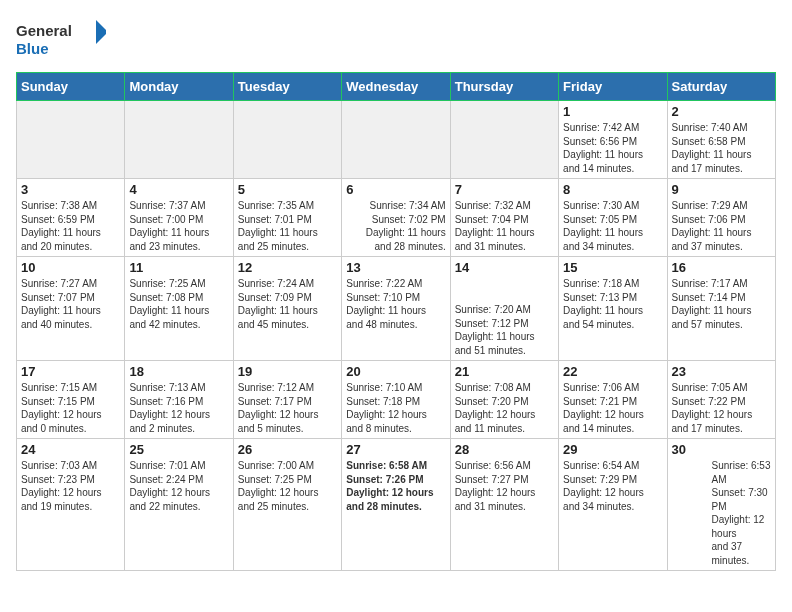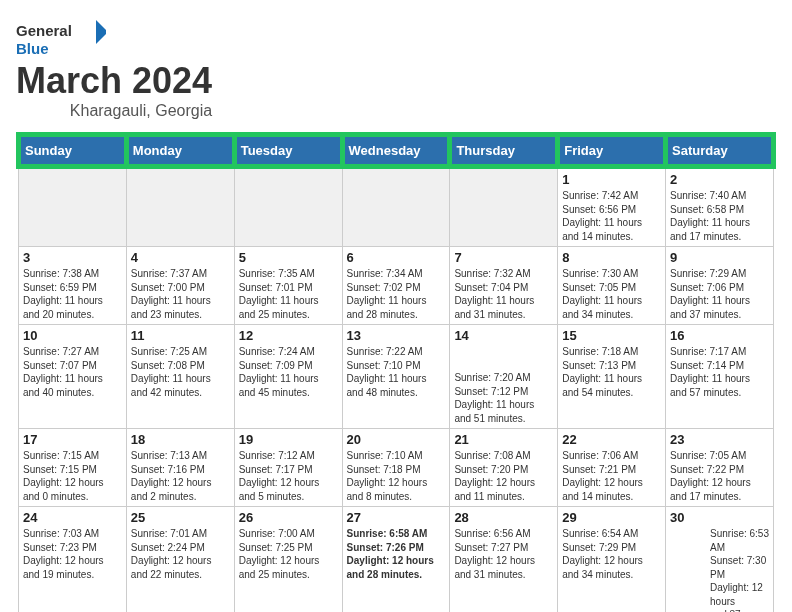--- a/index.html
+++ b/index.html
@@ -8,21 +8,20 @@
       background: #fff;
       width: 792px;
       min-height: 612px;
       padding: 16px;
     }
     .header {
       display: flex;
       justify-content: space-between;
       align-items: flex-start;
       margin-bottom: 12px;
-      flex-direction: column;
     }
     .logo {
       display: flex;
       align-items: center;
       gap: 4px;
     }
     .title-block {
       text-align: right;
     }
     .month-year {
@@ -39,21 +38,21 @@
       border-collapse: collapse;
       font-size: 11px;
     }
     thead tr th {
       background: #2c6fad;
       color: #fff;
       padding: 6px 4px;
       text-align: left;
       font-size: 13px;
       font-weight: bold;
-      border: 5px solid #22c55e;
+      border: 1px solid #22c55e;
     }
     tbody tr td {
       border: 1px solid #ccc;
       vertical-align: top;
       padding: 3px 4px;
       height: 76px;
       width: calc(100% / 7);
       background: #fff;
     }
     tbody tr td.empty {
@@ -79,24 +78,20 @@
 <body>
 
 <div class="header">
   <div class="logo">
   <svg width="90" height="44" viewBox="0 0 90 44">
     <text x="0" y="20" font-size="15" fill="#333" font-family="Arial" font-weight="bold">General</text>
     <text x="0" y="38" font-size="15" fill="#1a6eb5" font-family="Arial" font-weight="bold">Blue</text>
     <polygon points="80,4 92,16 80,28" fill="#1a6eb5"></polygon>
   </svg>
 </div>
-  <div class="title-block">
-    <div class="month-year">March 2024</div>
-    <div class="subtitle">Kharagauli, Georgia</div>
-  </div>
 </div>
 
 <table>
   <thead>
     <tr>
     <th>Sunday</th>
         <th>Monday</th>
         <th>Tuesday</th>
         <th>Wednesday</th>
         <th>Thursday</th>
@@ -143,21 +138,21 @@
         </td>
         <td>
           <span class="day-num">5</span>
           <div class="day-info" style="white-space: pre-line;">Sunrise: 7:35 AM
 Sunset: 7:01 PM
 Daylight: 11 hours
 and 25 minutes.</div>
         </td>
         <td>
           <span class="day-num">6</span>
-          <div class="day-info" style="white-space: pre-line;">Sunrise: 7:34 AM
+          <div class="day-info" style="white-space: pre-line; text-align: right;">Sunrise: 7:34 AM
 Sunset: 7:02 PM
 Daylight: 11 hours
 and 28 minutes.</div>
         </td>
         <td>
           <span class="day-num">7</span>
           <div class="day-info" style="white-space: pre-line;">Sunrise: 7:32 AM
 Sunset: 7:04 PM
 Daylight: 11 hours
 and 31 minutes.</div>

